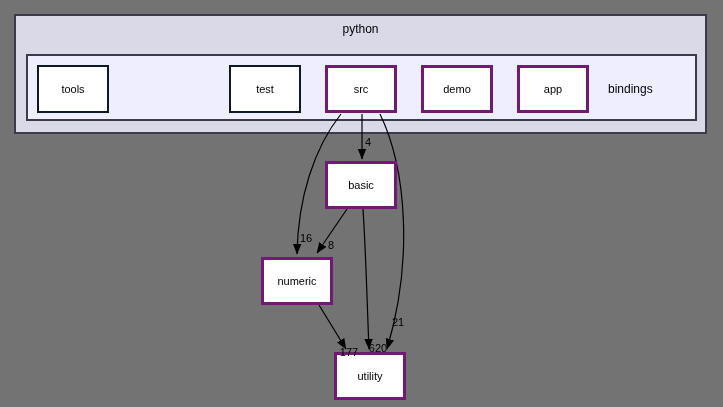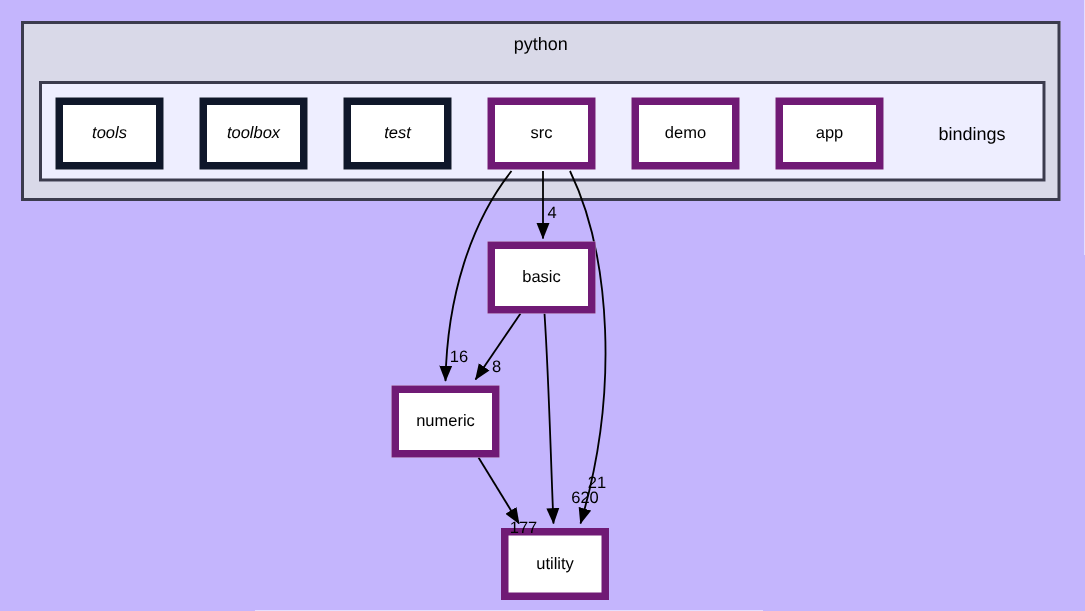--- a/index.html
+++ b/index.html
@@ -5,21 +5,21 @@
   html, body {
     margin: 0;
     padding: 0;
     background: #ffffff;
     font-family: "Liberation Sans", sans-serif;
   }
   .canvas {
     position: relative;
     width: 723px;
     height: 407px;
-    background: #c4b5fd;
+    background: #737373;
     overflow: hidden;
   }
   .cluster {
     position: absolute;
     box-sizing: border-box;
     border: 2px solid #3b3b4d;
   }
   .cluster-outer {
     left: 14px; top: 14px;
     width: 693px; height: 120px;
@@ -43,39 +43,38 @@
     box-sizing: border-box;
     width: 72px; height: 48px;
     background: #ffffff;
     display: flex;
     align-items: center;
     justify-content: center;
     font-size: 11px;
     color: #000000;
     z-index: 3;
   }
-  .node-black { border: 5px solid #0f172a; font-style: italic; }
-  .node-red   { border: 5px solid #701a75; }
+  .node-black { border: 2px solid #0f172a; }
+  .node-red   { border: 3px solid #701a75; }
 
   .n-tools   { left: 37px;  top: 65px; }
   .n-toolbox { left: 133px; top: 65px; }
   .n-test    { left: 229px; top: 65px; text-align: center; }
   .n-src     { left: 325px; top: 65px; }
   .n-demo    { left: 421px; top: 65px; }
   .n-app     { left: 517px; top: 65px; }
   .n-basic   { left: 325px; top: 161px; text-align: right; }
   .n-numeric { left: 261px; top: 257px; }
   .n-utility { left: 334px; top: 352px; }
 
   .inner-cluster-label {
     position: absolute;
     left: 608px; top: 65px;
     width: 80px; height: 48px;
     line-height: 48px;
-    text-align: center;
     font-size: 12px;
     color: #000000;
     z-index: 3;
   }
   svg.edges {
     position: absolute;
     left: 0; top: 0;
     z-index: 2;
     pointer-events: none;
   }
@@ -84,21 +83,21 @@
     transform: translate(-50%, -50%);
     font-size: 11px;
     color: #000000;
     z-index: 4;
     white-space: nowrap;
   }
   .el-4   { left: 368px; top: 142px; }
   .el-13  { left: 306px; top: 238px; }
   .el-8   { left: 331px; top: 245px; }
   .el-177 { left: 349px; top: 352px; }
-  .el-620 { left: 378px; top: 332px; margin-left: 12px; }
+  .el-620 { left: 378px; top: 348px; }
   .el-21  { left: 398px; top: 322px; }
 </style>
 </head>
 <body>
 
 <div class="canvas">
 
   <div class="cluster cluster-outer">
     <div class="cluster-title">python</div>
   </div>
@@ -113,23 +112,20 @@
     <path d="M362,114 L362,159" fill="none" stroke="#000000" stroke-width="1.2" marker-end="url(#arrow)"></path>
     <path d="M341,114 C314,148 298,198 297,254" fill="none" stroke="#000000" stroke-width="1.2" marker-end="url(#arrow)"></path>
     <path d="M347,209 L317,253" fill="none" stroke="#000000" stroke-width="1.2" marker-end="url(#arrow)"></path>
     <path d="M319,305 L346,349" fill="none" stroke="#000000" stroke-width="1.2" marker-end="url(#arrow)"></path>
     <path d="M363,209 C366,255 367,302 369,349" fill="none" stroke="#000000" stroke-width="1.2" marker-end="url(#arrow)"></path>
     <path d="M380,114 C407,170 413,262 387,349" fill="none" stroke="#000000" stroke-width="1.2" marker-end="url(#arrow)"></path>
   </svg>
 
   <div class="node node-black n-tools">
     <span>tools</span>
-  </div>
-  <div class="node node-black n-toolbox">
-    <span>toolbox</span>
   </div>
   <div class="node node-black n-test">
     <span>test</span>
   </div>
   <div class="node node-red n-src">
     <span>src</span>
   </div>
   <div class="node node-red n-demo">
     <span>demo</span>
   </div>

